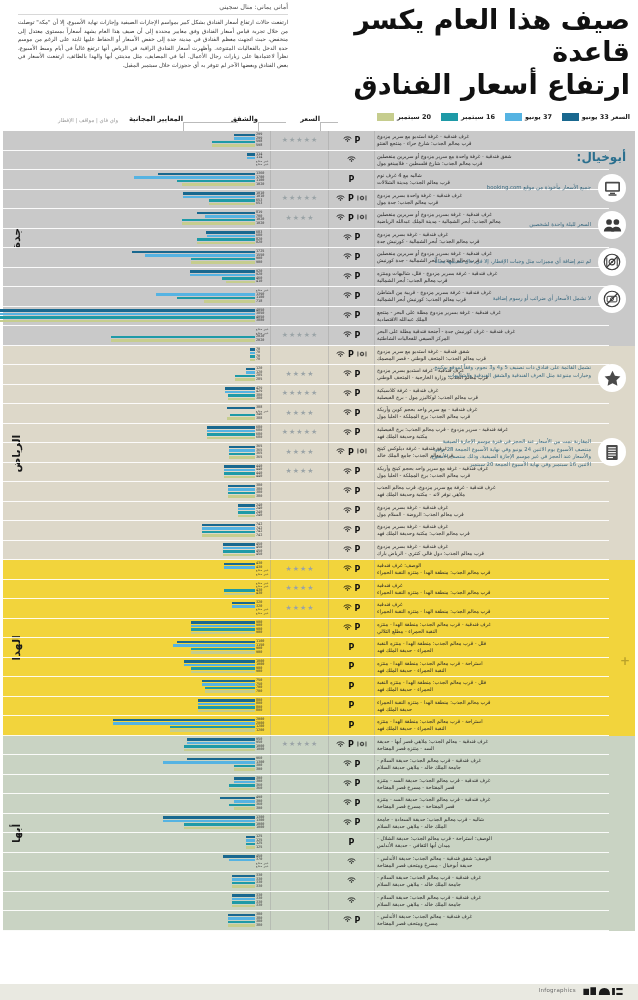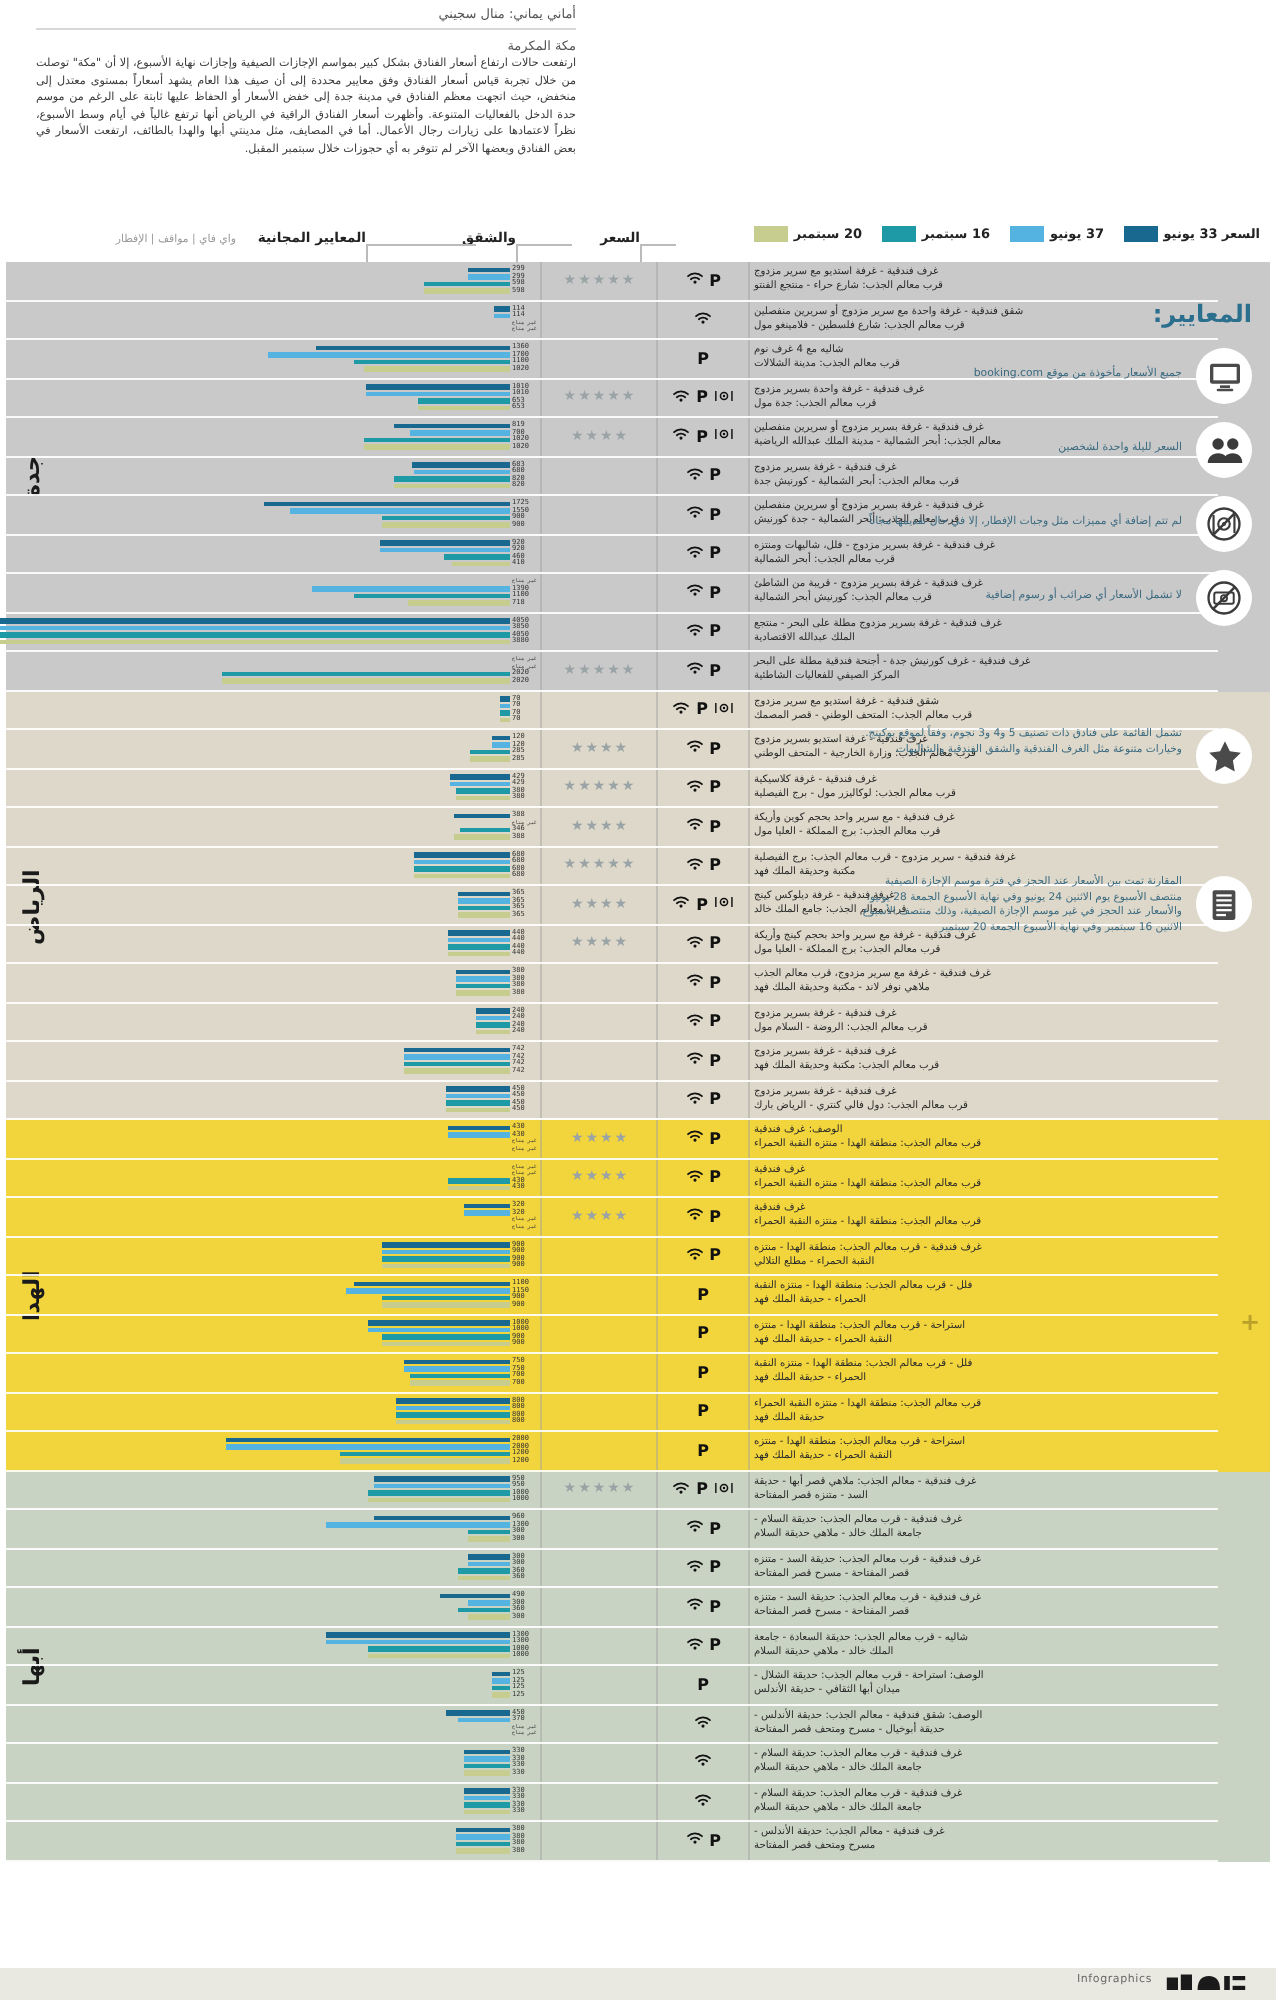--- a/index.html
+++ b/index.html
@@ -97,24 +97,27 @@
   .logo { position:absolute; right:14px; top:1px; width:42px; height:13px; }
 
   .plus { position:absolute; color:#b9a12a; font-size:12px; font-weight:bold; }
 </style>
 </head>
 <body>
 
 <div id="page">
 
   <div class="header">
+    <div class="headline">
+      <div class="l1">صيف هذا العام يكسر قاعدة</div>
+      <div class="l2">ارتفاع أسعار الفنادق</div>
+    </div>
     <div class="leadwrap">
       <div class="byline">أماني يماني: منال سجيني</div>
       <div class="rule"></div>
-      <div class="byline2">مكة المكرمة</div>
       <div class="lead">ارتفعت حالات ارتفاع أسعار الفنادق بشكل كبير بمواسم الإجازات الصيفية وإجازات نهاية الأسبوع، إلا أن "مكة" توصلت من خلال تجربة قياس أسعار الفنادق وفق معايير محددة إلى أن صيف هذا العام يشهد أسعاراً بمستوى معتدل إلى منخفض، حيث اتجهت معظم الفنادق في مدينة جدة إلى خفض الأسعار أو الحفاظ عليها ثابتة على الرغم من موسم حدة الدخل بالفعاليات المتنوعة. وأظهرت أسعار الفنادق الراقية في الرياض أنها ترتفع غالياً في أيام وسط الأسبوع، نظراً لاعتمادها على زيارات رجال الأعمال. أما في المصايف، مثل مدينتي أبها والهدا بالطائف، ارتفعت الأسعار في بعض الفنادق وبعضها الآخر لم تتوفر به أي حجوزات خلال سبتمبر المقبل.</div>
     </div>
   </div>
 
   <div class="legend" id="legend-host">
       <div class="lg-item" style="right: 8px;">
         <span class="lg-text">السعر 33 يونيو</span>
         <span class="sw" style="background:#19688f"></span>
       </div>
       <div class="lg-item" style="right: 86px;">
@@ -1330,21 +1333,21 @@
               <div class="bar" style="width: 27.0222px; background: rgb(85, 179, 226);"></div>
               <div class="bar" style="width: 27.0222px; background: rgb(30, 154, 167);"></div>
               <div class="bar" style="width: 27.0222px; background: rgb(198, 205, 142);"></div>
             </div>
           </div>
         </div>
       </div>
     </div>
 
   <div class="panel" id="panel-host" style="top:150px;">
-      <div class="panel-title" style="margin-bottom: 10px;">المعايير:</div>
+      <div class="panel-title" style="margin-bottom: 10px;">أبوخيال:</div>
       <div class="crit">
         <span class="disc">
           <svg width="17" height="15" viewBox="0 0 20 18">
             <rect x="1" y="1" width="18" height="12" rx="1.5" fill="#4a4a4a"></rect>
             <rect x="3" y="3" width="14" height="8" fill="#fff"></rect>
             <rect x="7" y="14" width="6" height="1.6" fill="#4a4a4a"></rect>
             <rect x="5" y="16" width="10" height="1.6" rx=".8" fill="#4a4a4a"></rect>
           </svg>
         </span>
         <span class="ctext">جميع الأسعار مأخوذة من موقع booking.com</span>

